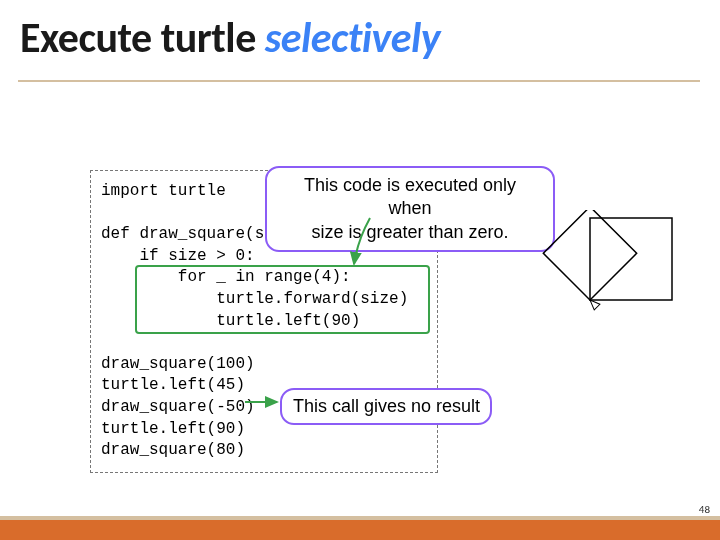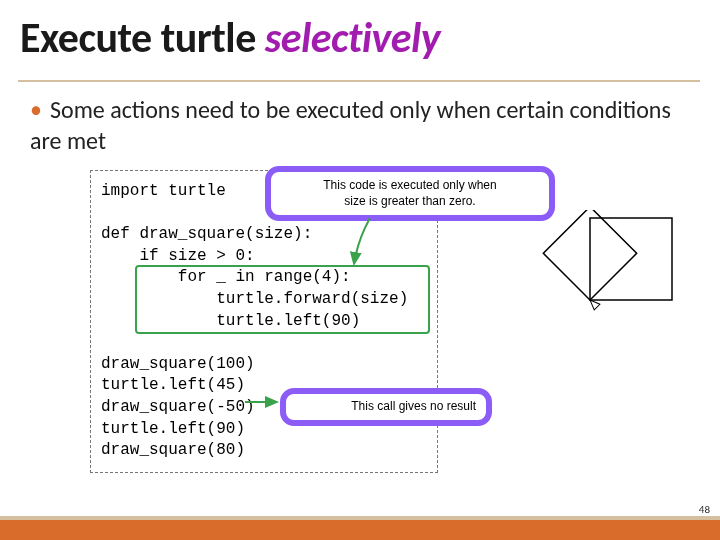--- a/index.html
+++ b/index.html
@@ -20,21 +20,21 @@
   .title {
     position: absolute;
     top: 12px;
     left: 20px;
     font-size: 42px;
     font-weight: 700;
     color: #1a1a1a;
     letter-spacing: -0.5px;
   }
   .title .em {
-    color: #a21caf;
+    color: #3b82f6;
     font-style: italic;
   }
   .title-rule {
     position: absolute;
     top: 80px;
     left: 18px;
     width: 682px;
     height: 2px;
     background: #d4bfa0;
   }
@@ -70,25 +70,25 @@
   }
   .hl-green {
     position: absolute;
     border: 2px solid #3aa24a;
     border-radius: 4px;
     box-sizing: border-box;
   }
   .callout {
     position: absolute;
     background: #fff;
-    border: 6px solid #8b5cf6;
+    border: 2px solid #8b5cf6;
     border-radius: 14px;
     padding: 6px 14px;
     font-family: Arial, Helvetica, sans-serif;
-    font-size: 12px;
+    font-size: 18px;
     text-align: center;
     line-height: 1.3;
     box-sizing: border-box;
   }
   .arrow-svg {
     position: absolute;
     overflow: visible;
   }
   .turtle-svg {
     position: absolute;
@@ -120,21 +120,20 @@
 </head>
 <body>
 
 <div class="slide">
 
   <div class="title">
     <span>Execute turtle </span><span class="em">selectively</span>
   </div>
   <div class="title-rule"></div>
 
-  <div class="bullet">Some actions need to be executed only when certain conditions are met</div>
 
   <div class="codebox">
     <div class="code">import turtle
 
 def draw_square(size):
     if size &gt; 0:
         for _ in range(4):
             turtle.forward(size)
             turtle.left(90)
 

